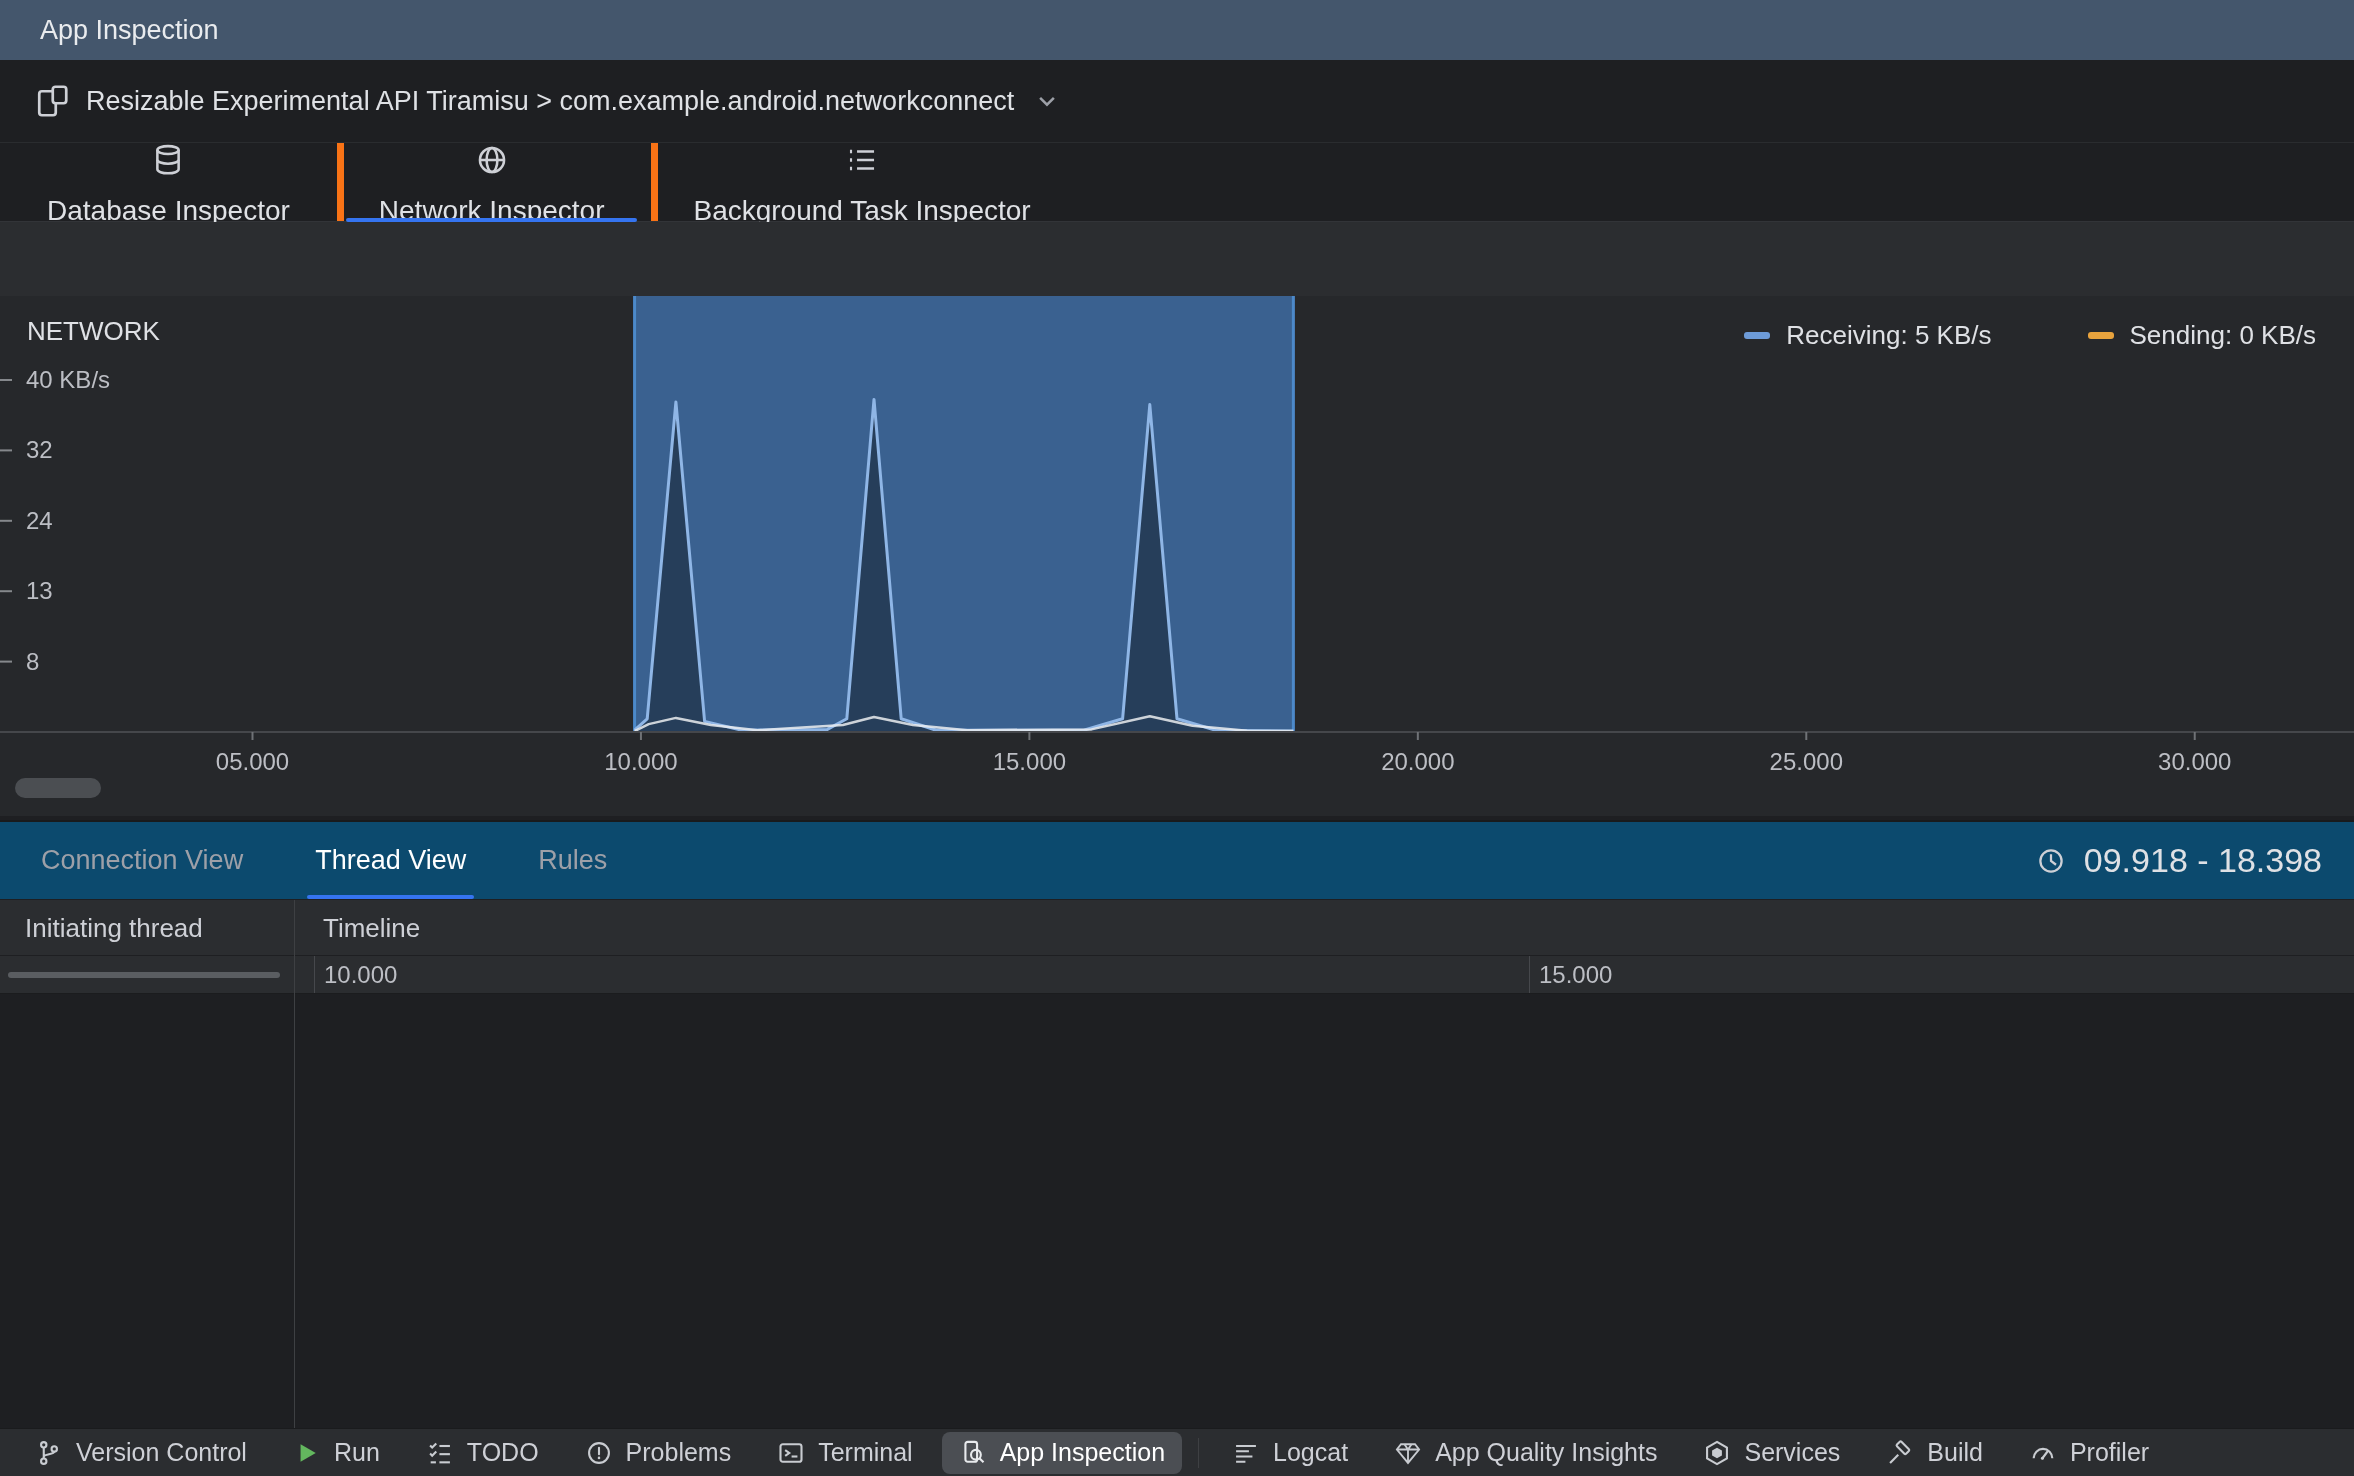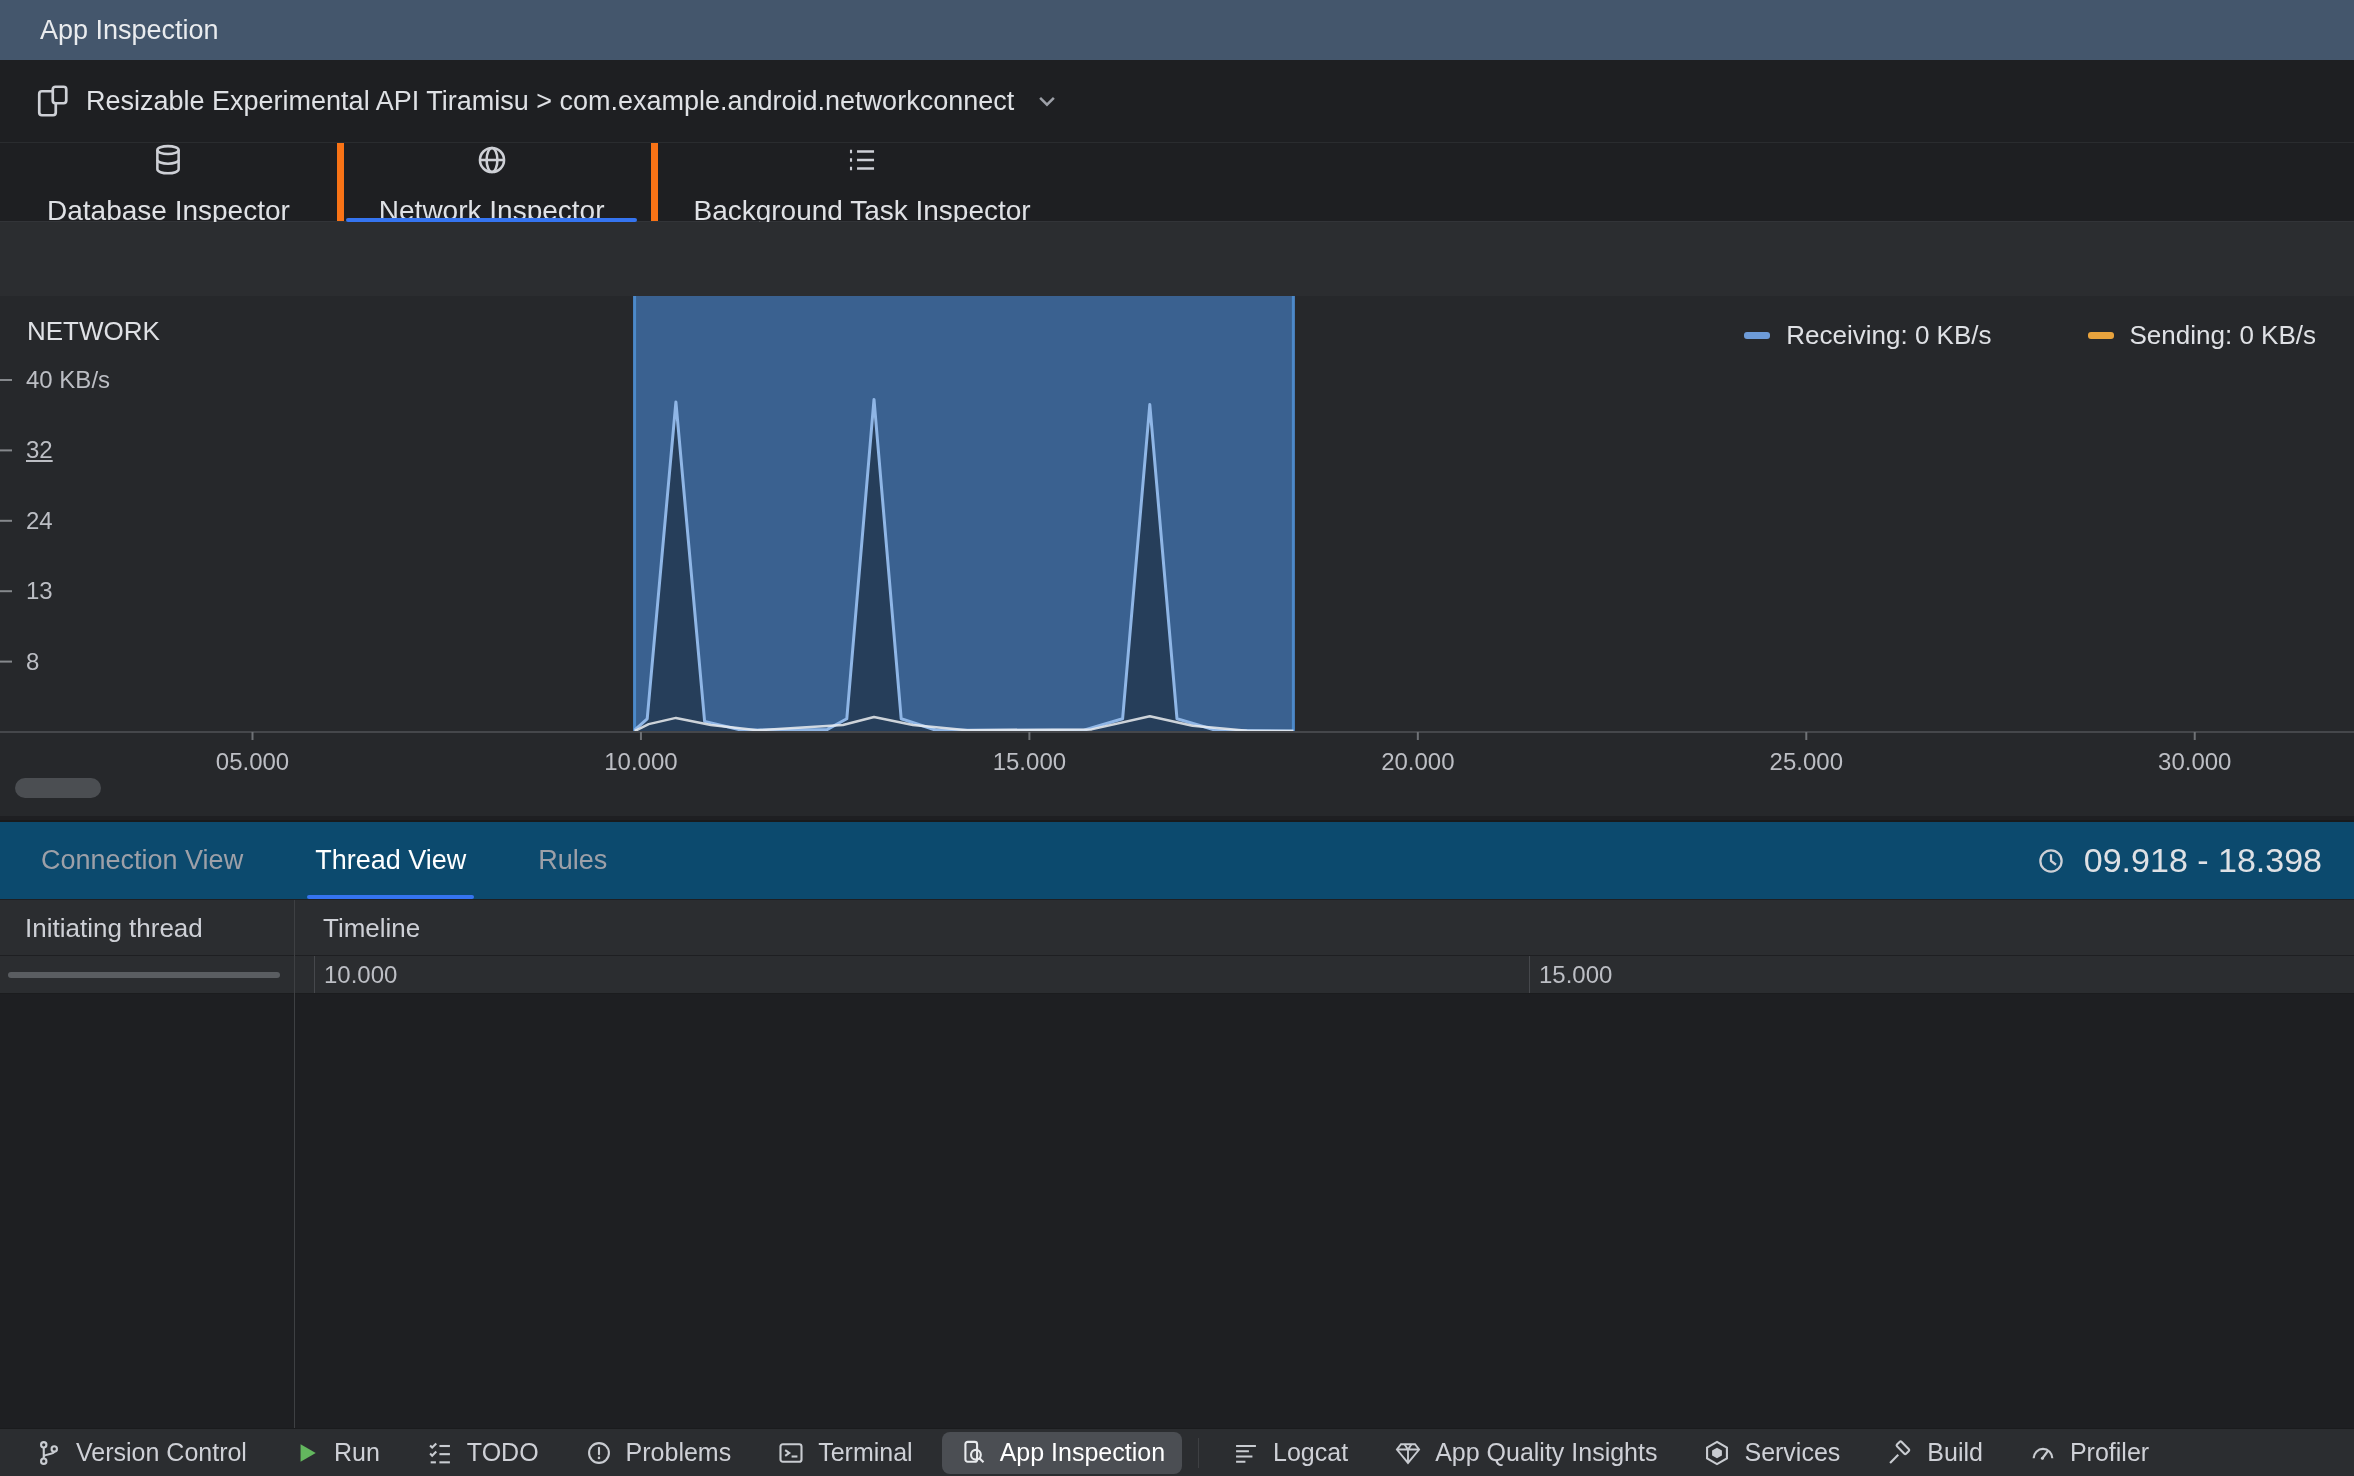--- a/index.html
+++ b/index.html
@@ -169,30 +169,30 @@
         <line x1="640.940594059406" y1="436" x2="640.940594059406" y2="444" stroke="#6F7276" stroke-width="2"></line>
         <line x1="1029.3894389438944" y1="436" x2="1029.3894389438944" y2="444" stroke="#6F7276" stroke-width="2"></line>
         <line x1="1417.8382838283828" y1="436" x2="1417.8382838283828" y2="444" stroke="#6F7276" stroke-width="2"></line>
         <line x1="1806.2871287128717" y1="436" x2="1806.2871287128717" y2="444" stroke="#6F7276" stroke-width="2"></line>
         <line x1="2194.73597359736" y1="436" x2="2194.73597359736" y2="444" stroke="#6F7276" stroke-width="2"></line>
       </svg>
     <div class="network-label">NETWORK</div>
     <div class="legend">
       <div class="legend-item">
         <span class="legend-swatch" style="background: rgb(109, 155, 216);"></span>
-        <span>Receiving: 0 KB/s</span>
+        <span>Receiving: 5 KB/s</span>
       </div>
       <div class="legend-item">
         <span class="legend-swatch" style="background: rgb(232, 163, 61);"></span>
         <span>Sending: 0 KB/s</span>
       </div>
     </div>
     <div id="y-axis-labels">
         <div class="y-tick-label" style="top: 84px;">40 KB/s</div>
-        <div class="y-tick-label" style="top: 154.4px; text-decoration: underline;">32</div>
+        <div class="y-tick-label" style="top: 154.4px;">32</div>
         <div class="y-tick-label" style="top: 224.8px;">24</div>
         <div class="y-tick-label" style="top: 295.2px;">13</div>
         <div class="y-tick-label" style="top: 365.6px;">8</div>
       </div>
     <div id="x-axis-labels">
         <div class="x-tick-label" style="left: 252.492px;">05.000</div>
         <div class="x-tick-label" style="left: 640.941px;">10.000</div>
         <div class="x-tick-label" style="left: 1029.39px;">15.000</div>
         <div class="x-tick-label" style="left: 1417.84px;">20.000</div>
         <div class="x-tick-label" style="left: 1806.29px;">25.000</div>

